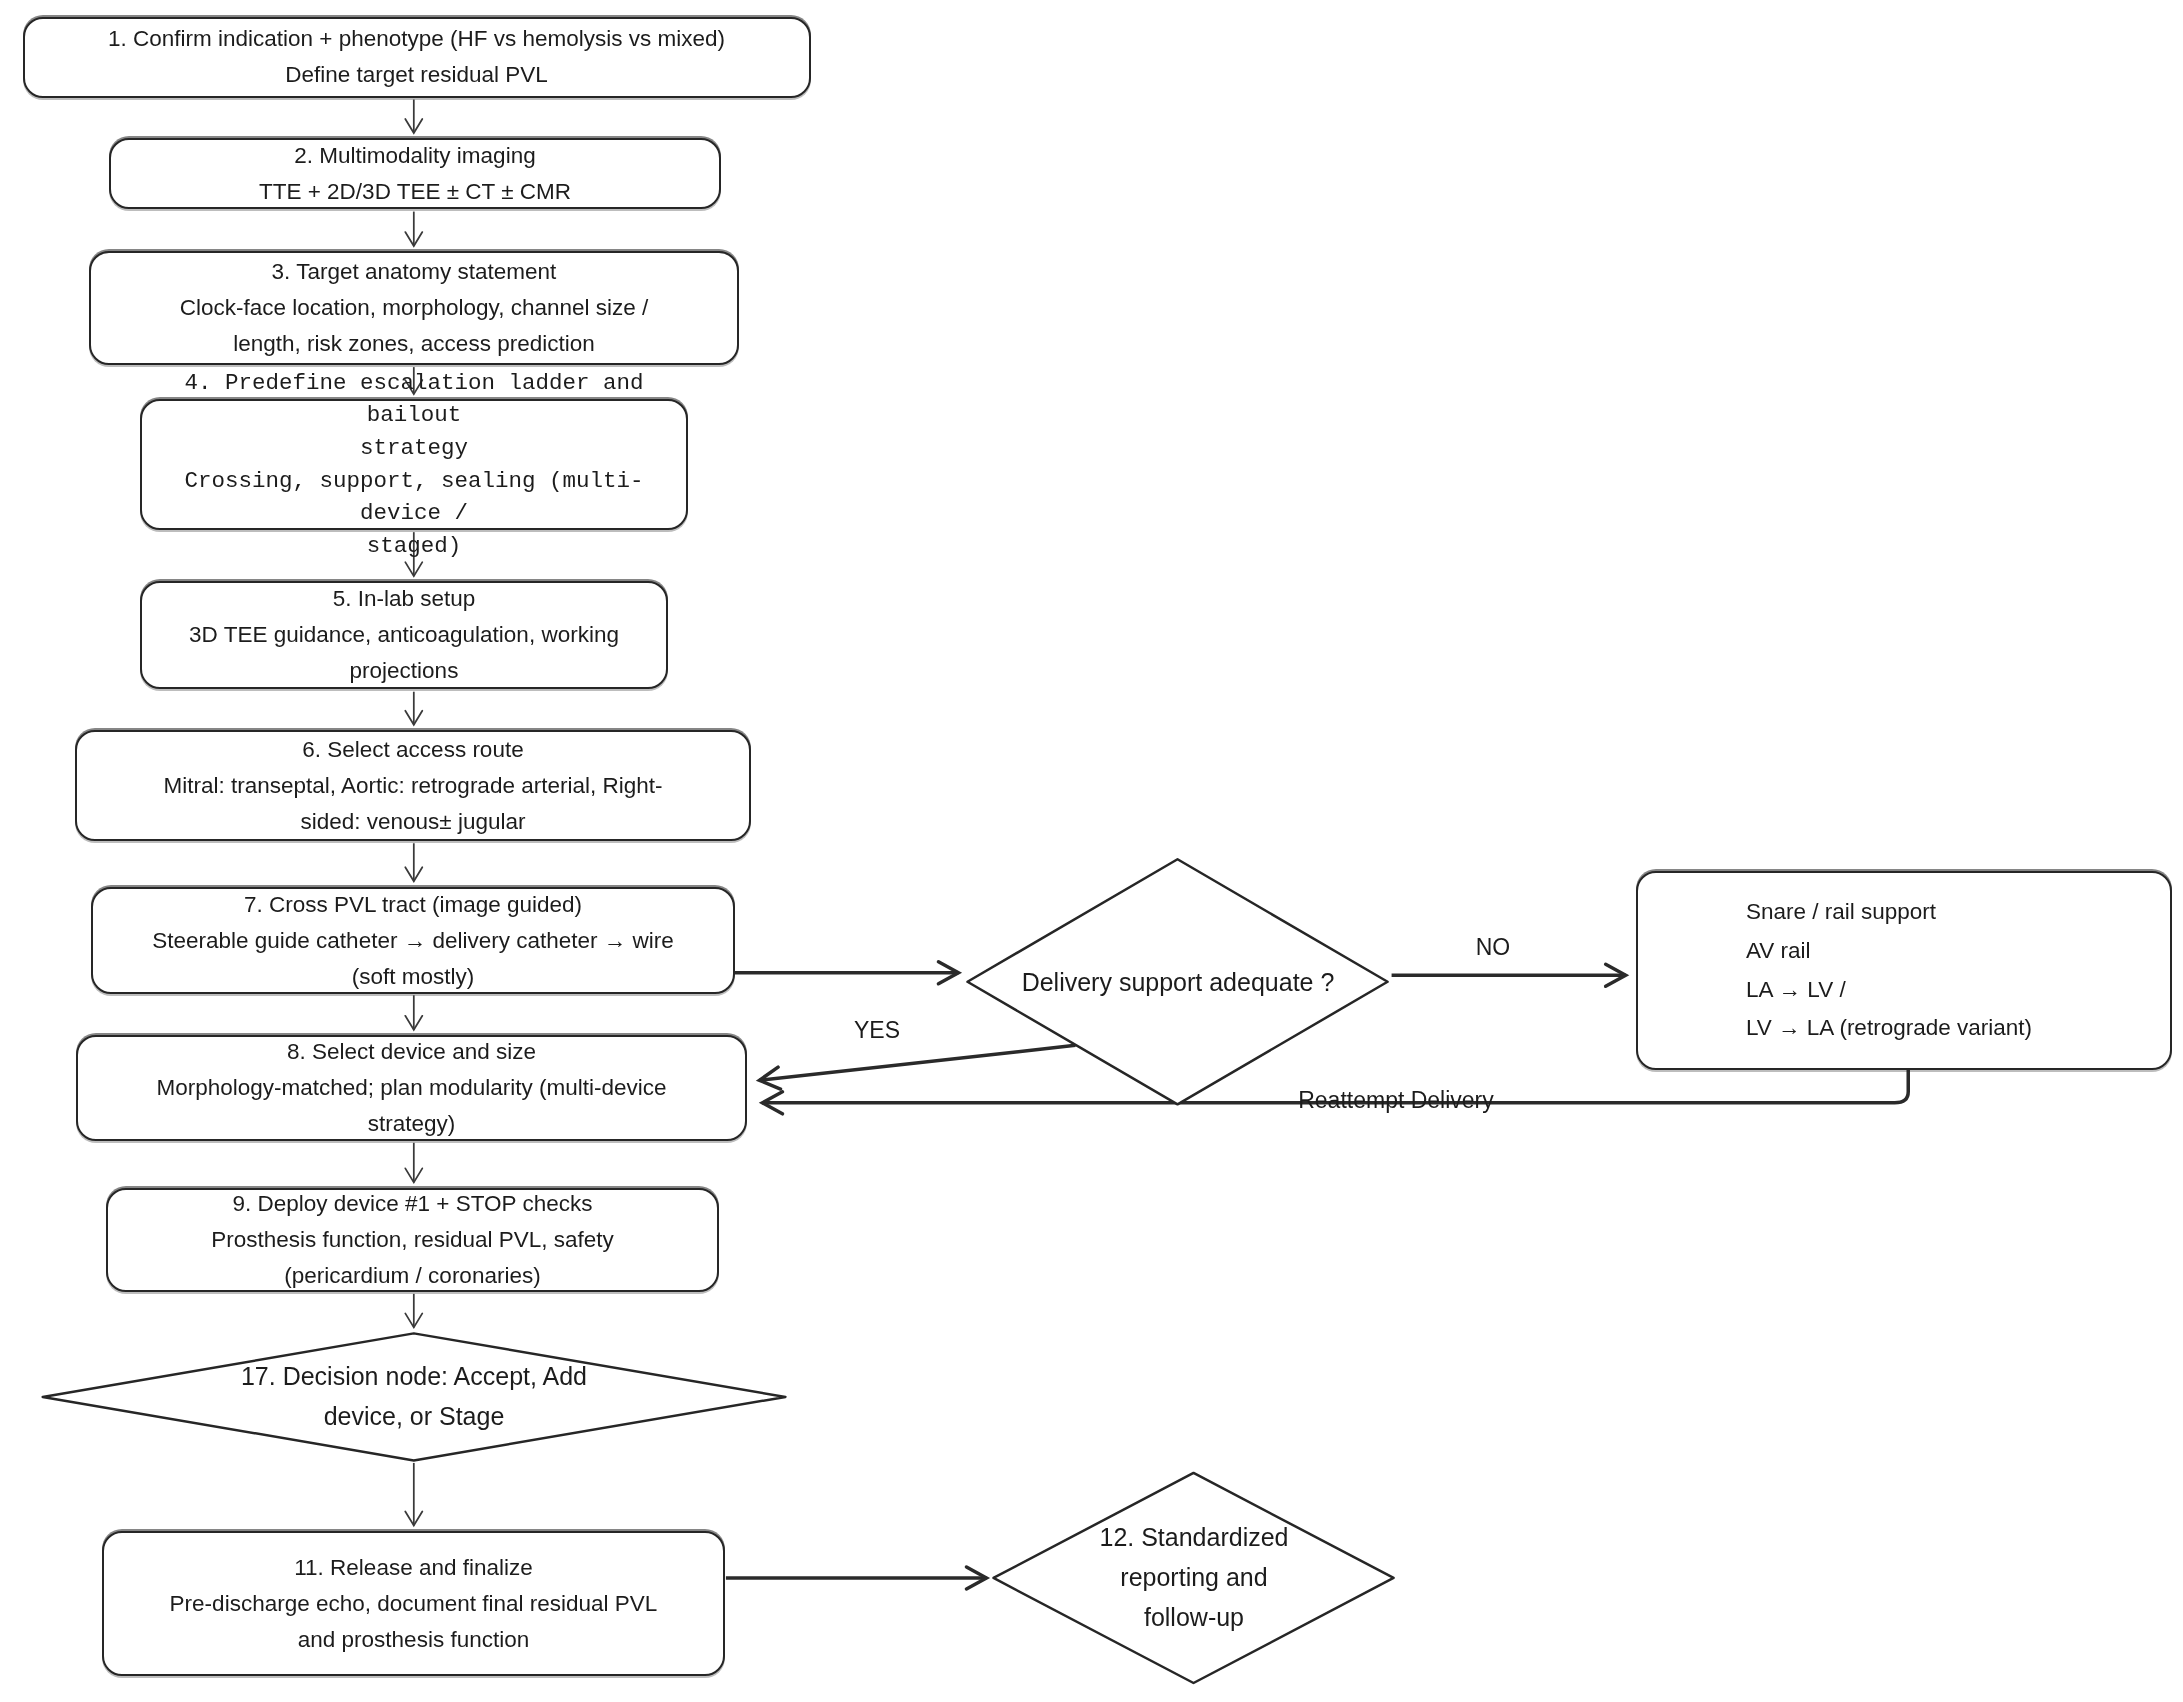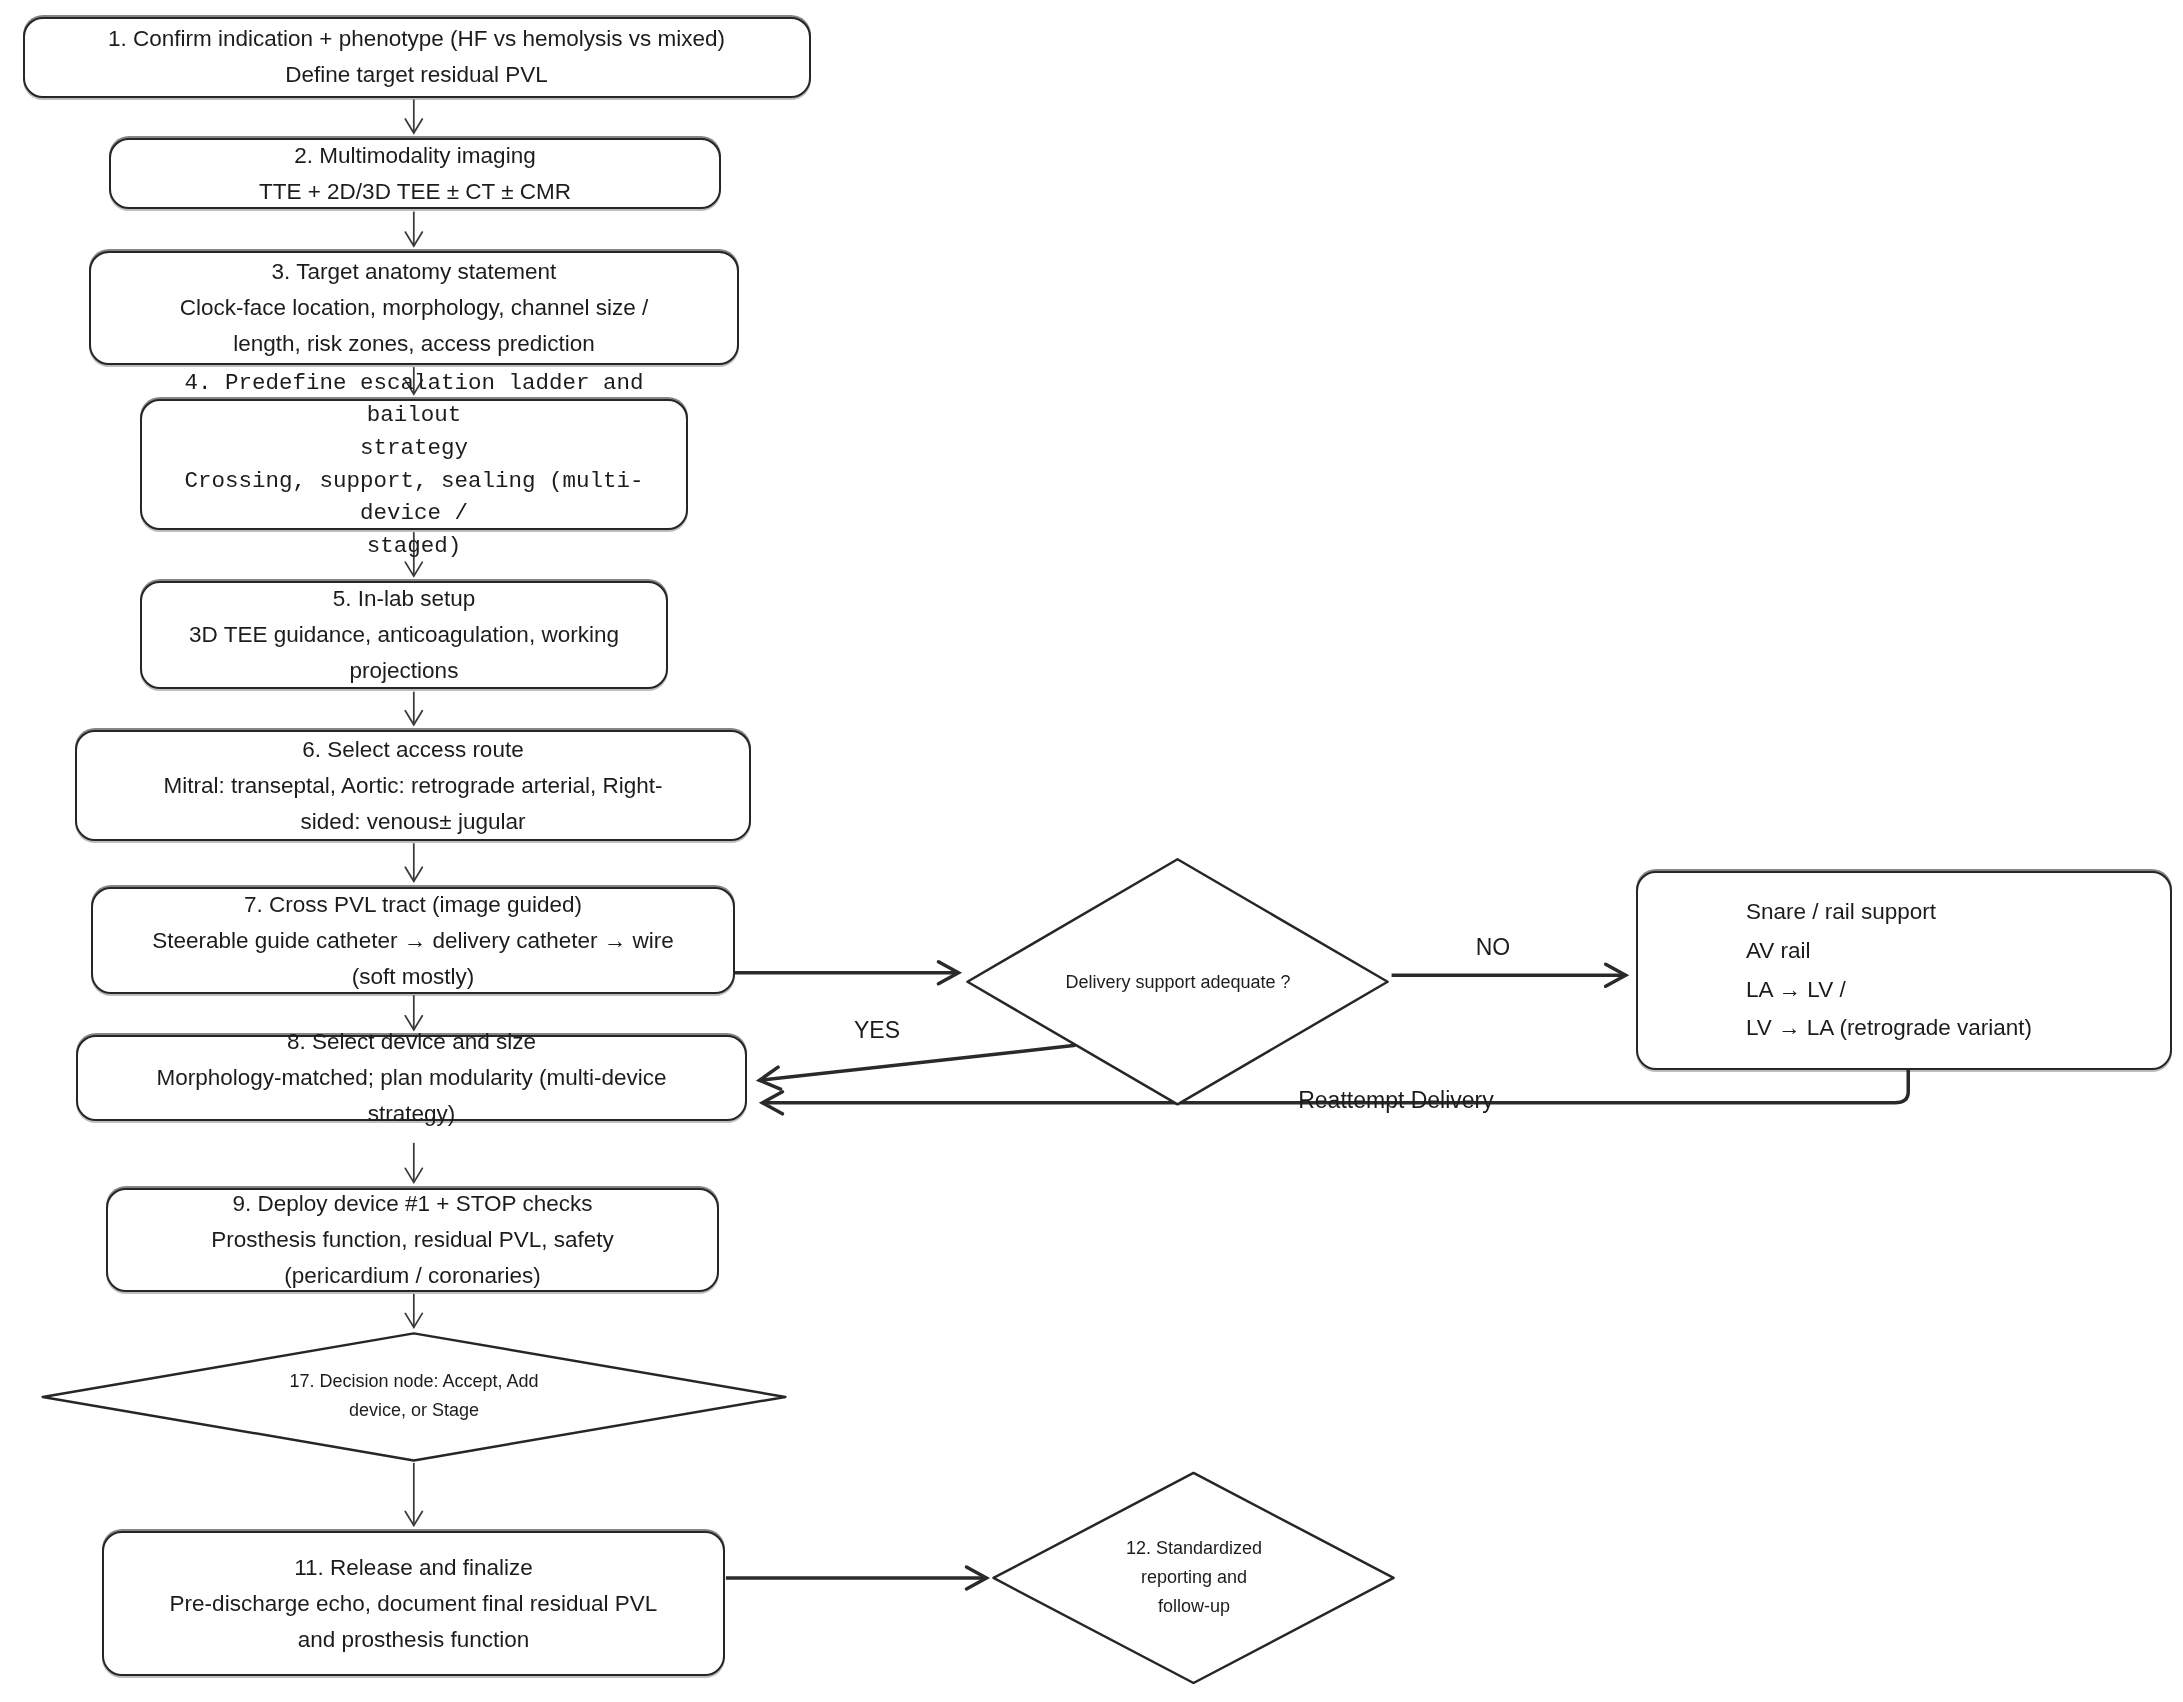--- a/index.html
+++ b/index.html
@@ -39,21 +39,21 @@
     justify-content: flex-start;
     text-align: left;
     padding-left: 108px;
     line-height: 1.72;
   }
   .diamond-label {
     position: absolute;
     transform: translate(-50%, -50%);
     text-align: center;
     white-space: pre-line;
-    font-size: 18px;
+    font-size: 25px;
     line-height: 1.6;
     color: #1c1c1c;
   }
   .edge-label {
     position: absolute;
     transform: translate(-50%, -50%);
     font-size: 23px;
     color: #1c1c1c;
     white-space: nowrap;
   }
@@ -121,21 +121,21 @@
 projections</div>
 
   <div class="node" style="left:75px; top:730px; width:676px; height:111px;">6. Select access route
 Mitral: transeptal, Aortic: retrograde arterial, Right-
 sided: venous± jugular</div>
 
   <div class="node" style="left:91px; top:887px; width:644px; height:107px;">7. Cross PVL tract (image guided)
 Steerable guide catheter → delivery catheter → wire
 (soft mostly)</div>
 
-  <div class="node" style="left:76px; top:1035px; width:671px; height:86px;">8. Select device and size
+  <div class="node" style="left:76px; top:1035px; width:671px; height:106px;">8. Select device and size
 Morphology-matched; plan modularity (multi-device
 strategy)</div>
 
   <div class="node" style="left:106px; top:1188px; width:613px; height:104px;">9. Deploy device #1 + STOP checks
 Prosthesis function, residual PVL, safety
 (pericardium / coronaries)</div>
 
   <div class="node" style="left:102px; top:1531px; width:623px; height:145px;">11. Release and finalize
 Pre-discharge echo, document final residual PVL
 and prosthesis function</div>

